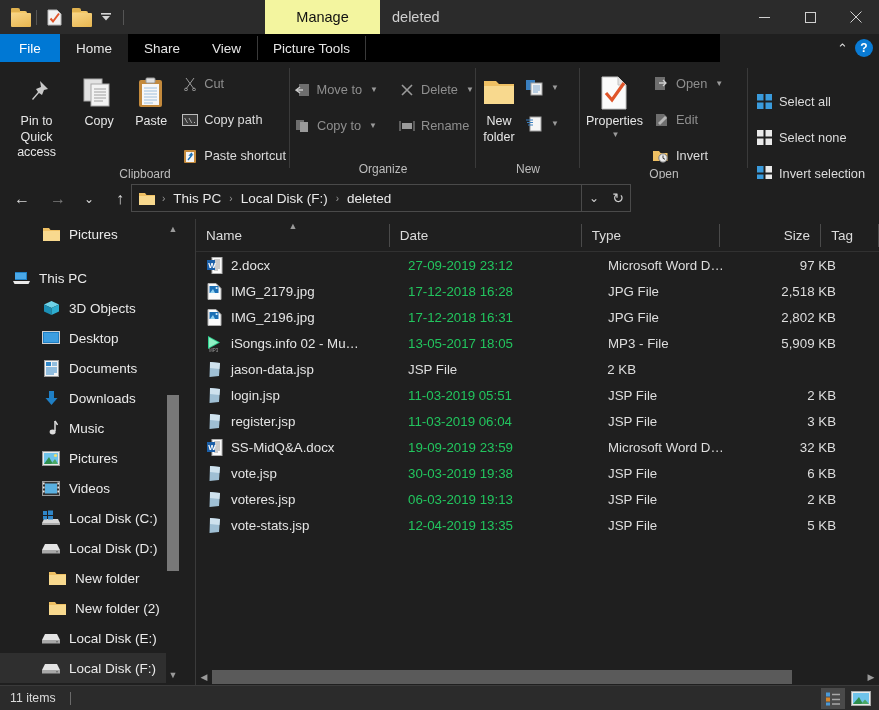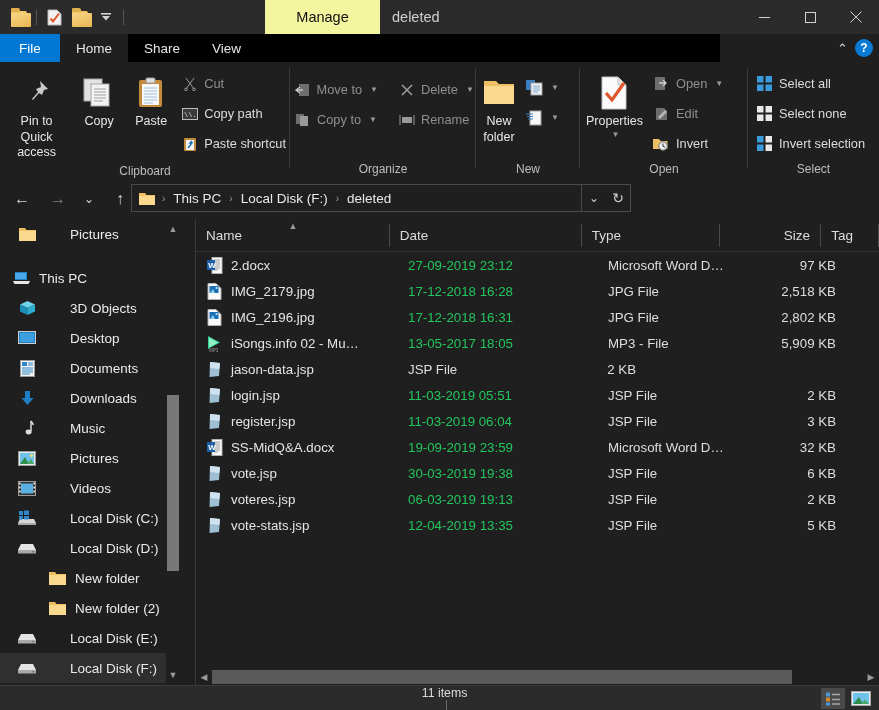--- a/index.html
+++ b/index.html
@@ -75,21 +75,21 @@
   .rgroup::after {
     content:""; position:absolute; right:0; top:6px; height:100px; width:1px; background:#3a3a3a;
   }
   .rgroup.last::after { display:none; }
 
   .bigbtn {
     width:auto; min-width:52px; display:flex; flex-direction:column; align-items:center;
     padding:2px 6px; font-size:12.5px; color:#e6e6e6; text-align:center; line-height:1.25;
   }
   .bigbtn .glyph { height:42px; display:flex; align-items:center; justify-content:center; }
-  .smallcol { display:flex; flex-direction:column; gap:7px; padding-top:2px; }
+  .smallcol { display:flex; flex-direction:column; gap:13px; padding-top:2px; }
   .smallbtn {
     display:flex; align-items:center; gap:6px; font-size:12.8px; color:#dcdcdc;
     height:23px; padding:0 4px; white-space:nowrap;
   }
   .smallbtn.dim { color:#8f8f8f; }
   .smallbtn .ico { width:17px; height:17px; display:flex; align-items:center; justify-content:center; }
   .caret { font-size:8px; color:#9a9a9a; margin-left:2px; }
 
   
   .folder {
@@ -142,21 +142,21 @@
   .navpane {
     position:relative; width:196px; height:466px; background:#1f1f1f; overflow:hidden;
   }
   .tree { position:absolute; left:0; top:0; width:178px; }
   .titem {
     display:flex; align-items:center; height:30px; font-size:13.5px; color:#eaeaea;
     padding-left:10px; white-space:nowrap;
   }
   .titem.sel { background:#2f2f2f; }
   .titem .tico { width:22px; display:flex; align-items:center; justify-content:center; margin-right:7px; }
-  .titem.lvl1 { padding-left:16px;gap:25px; }
+  .titem.lvl1 { padding-left:40px; }
   .titem.lvl2 { padding-left:46px; }
   .gap { height:14px; }
 
   .navscroll {
     position:absolute; right:16px; top:0; width:14px; height:466px; background:#1f1f1f;
   }
   .navscroll .arr {
     position:absolute; left:0; width:14px; height:16px; color:#9a9a9a;
     display:flex; align-items:center; justify-content:center; font-size:9px;
   }
@@ -201,21 +201,21 @@
     position:absolute; left:0; bottom:0; right:0; height:16px; background:#1f1f1f;
     display:flex; align-items:center;
   }
   .hscroll .arr { width:16px; height:16px; color:#9a9a9a; display:flex; align-items:center; justify-content:center; font-size:9px; }
   .hscroll .track { position:relative; flex:1; height:14px; }
   .hscroll .thumb { position:absolute; left:0; top:0; height:14px; width:580px; background:#5a5a5a; }
 
   
   .statusbar {
     position:absolute; left:0; bottom:0; width:879px; height:25px; background:#2b2b2b;
-    display:flex; align-items:center; border-top:1px solid #3a3a3a;flex-direction:column;
+    display:flex; align-items:center; border-top:1px solid #3a3a3a;
   }
   .status-text { font-size:12.3px; color:#dcdcdc; padding-left:10px; }
   .status-sep { width:1px; height:13px; background:#6a6a6a; margin-left:14px; }
   .viewbtns { position:absolute; right:6px; top:2px; display:flex; gap:4px; }
   .viewbtn { width:24px; height:21px; display:flex; align-items:center; justify-content:center; }
   .viewbtn.on { background:#4a4a4a; }
 </style>
 </head>
 <body>
 
@@ -265,20 +265,21 @@
           </svg>
       </div>
     </div>
   </div>
 
   <div class="tabbar">
     <div class="tab file">File</div>
     <div class="tab active">Home</div>
     <div class="tab">Share</div>
     <div class="tab">View</div>
+    <div class="tab ctx">Picture Tools</div>
   </div>
   <div class="ribbon-right">
     <div class="chev-up">⌃</div>
     <div class="help-btn">?</div>
   </div>
 
   <div class="ribbon">
 
     <div class="rgroup" style="width:290px;">
       <div class="rgroup-body">
@@ -485,21 +486,21 @@
                 <path d="M10 7.5 v2.8 l2 1" stroke="#3a3a3a" fill="none"></path>
               </svg>
             </span>
             <span>Invert</span>
           </div>
         </div>
       </div>
       <div class="rgroup-label">Open</div>
     </div>
 
-    <div class="rgroup last" style="width:131px;">
+    <div class="rgroup last" style="width:131px;margin-top:18px;">
       <div class="rgroup-body" style="padding-top:8px;">
         <div class="smallcol" style="padding-left:4px;">
           <div class="smallbtn">
             <span class="ico">
               <svg width="15" height="15" viewBox="0 0 15 15">
                 <rect x="0" y="0" width="6.5" height="6.5" fill="#3a9bdc"></rect>
                 <rect x="8.5" y="0" width="6.5" height="6.5" fill="#3a9bdc"></rect>
                 <rect x="0" y="8.5" width="6.5" height="6.5" fill="#3a9bdc"></rect>
                 <rect x="8.5" y="8.5" width="6.5" height="6.5" fill="#3a9bdc"></rect>
               </svg>

